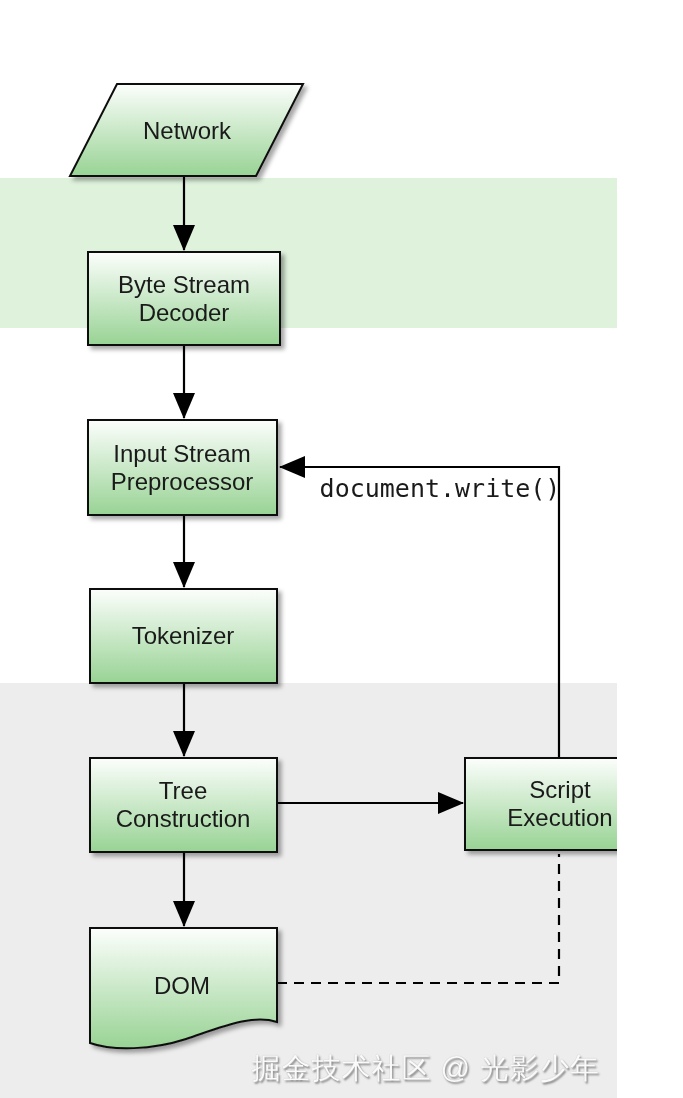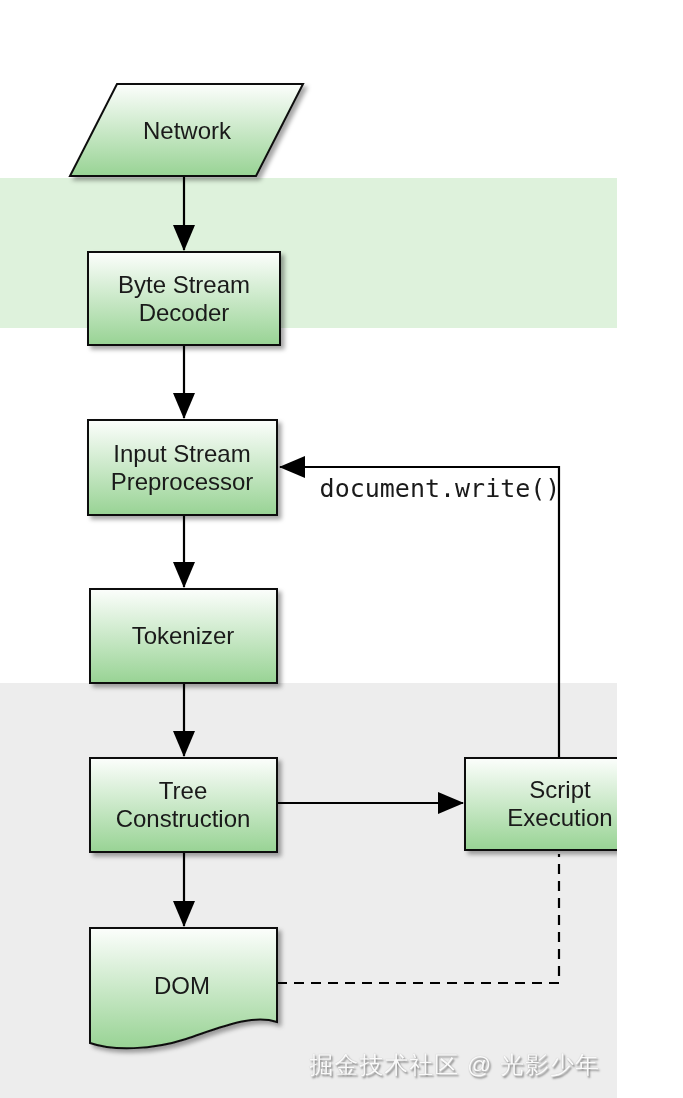--- a/index.html
+++ b/index.html
@@ -32,21 +32,21 @@
   .mono-label{
     font-family:"DejaVu Sans Mono","Liberation Mono",monospace;
     font-size:25px;
     fill:var(--label_text,#1a1a1a);
     text-anchor:middle;
   }
   .watermark{
     position:absolute;
     right:17px;
     top:1049px;
-    font-size:24px;
+    font-size:29px;
     letter-spacing:1px;
     color:var(--watermark_text,#fafafa);
     text-shadow:1.5px 2px 2px var(--watermark_shadow,#8a8a8a), 0 0 1px rgba(0,0,0,0.25);
     white-space:nowrap;
   }
 </style>
 </head>
 <body>
 
 <div class="canvas">

